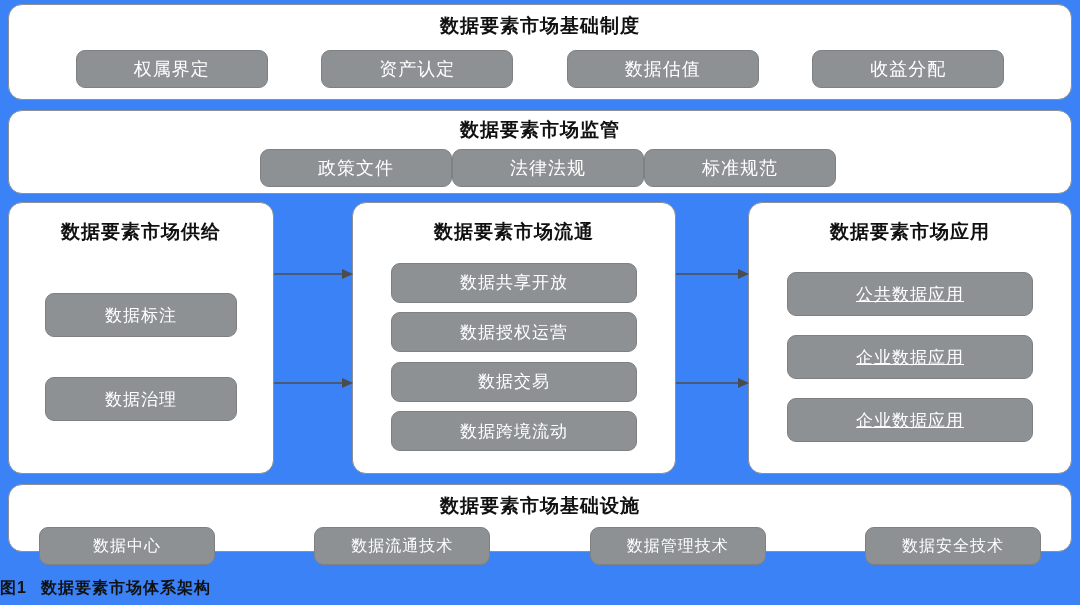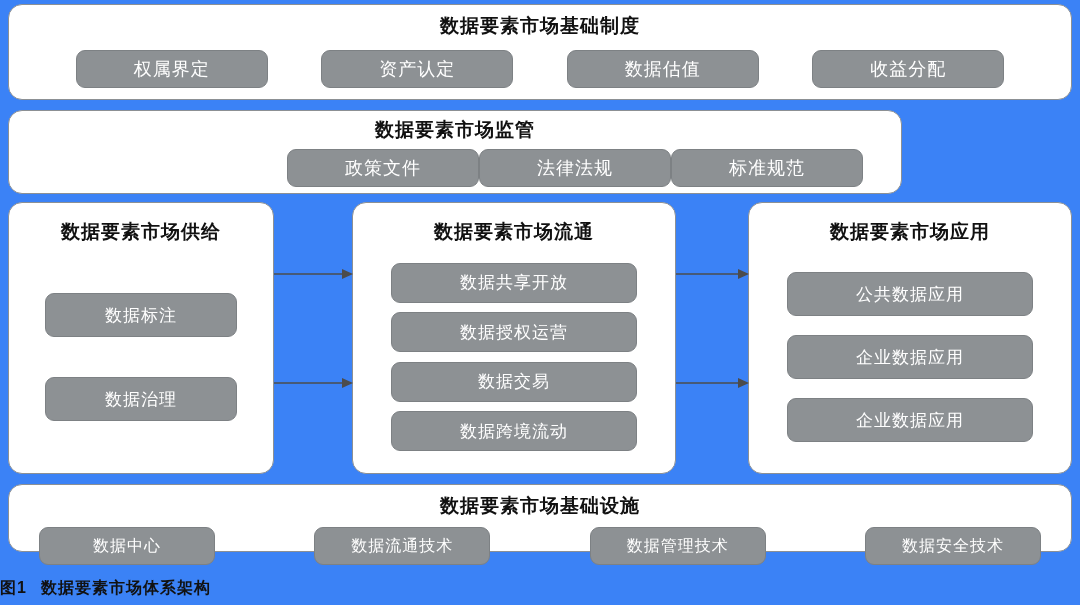--- a/index.html
+++ b/index.html
@@ -61,28 +61,28 @@
     left: 0; right: 0; top: 45px;
     display: flex;
     justify-content: space-around;
     padding: 0 40px;
     box-sizing: border-box;
   }
   #row-institution .chip { width: 192px; height: 38px; }
 
   
   #row-supervision {
-    left: 8px; top: 110px; width: 894px; height: 84px;
+    left: 8px; top: 110px; width: 1064px; height: 84px;
   }
   #row-supervision .panel-title { margin-top: 6px; }
   #row-supervision .chips {
     position: absolute;
     left: 16px; right: 0; top: 38px;
     display: flex;
-    justify-content: flex-end;
+    justify-content: center;
     padding: 0 38px;
     box-sizing: border-box;
   }
   #row-supervision .chip { width: 192px; height: 38px; }
 
   
   #col-supply {
     left: 8px; top: 202px; width: 266px; height: 272px;
   }
   #col-circulation {
@@ -97,21 +97,21 @@
     left: 0; right: 0;
     top: 50px; bottom: 12px;
     display: flex;
     flex-direction: column;
     align-items: center;
     justify-content: space-evenly;
     box-sizing: border-box;
   }
   #col-supply .chip { width: 192px; height: 44px; }
   #col-circulation .chip { width: 246px; height: 40px; }
-  #col-application .chip { width: 246px; height: 44px; }
+  #col-application .chip { width: 246px; height: 44px; text-decoration: underline; }
 
   
   .arrow {
     position: absolute;
     height: 12px;
   }
   .arrow svg { display: block; }
 
   
   #row-infra {

